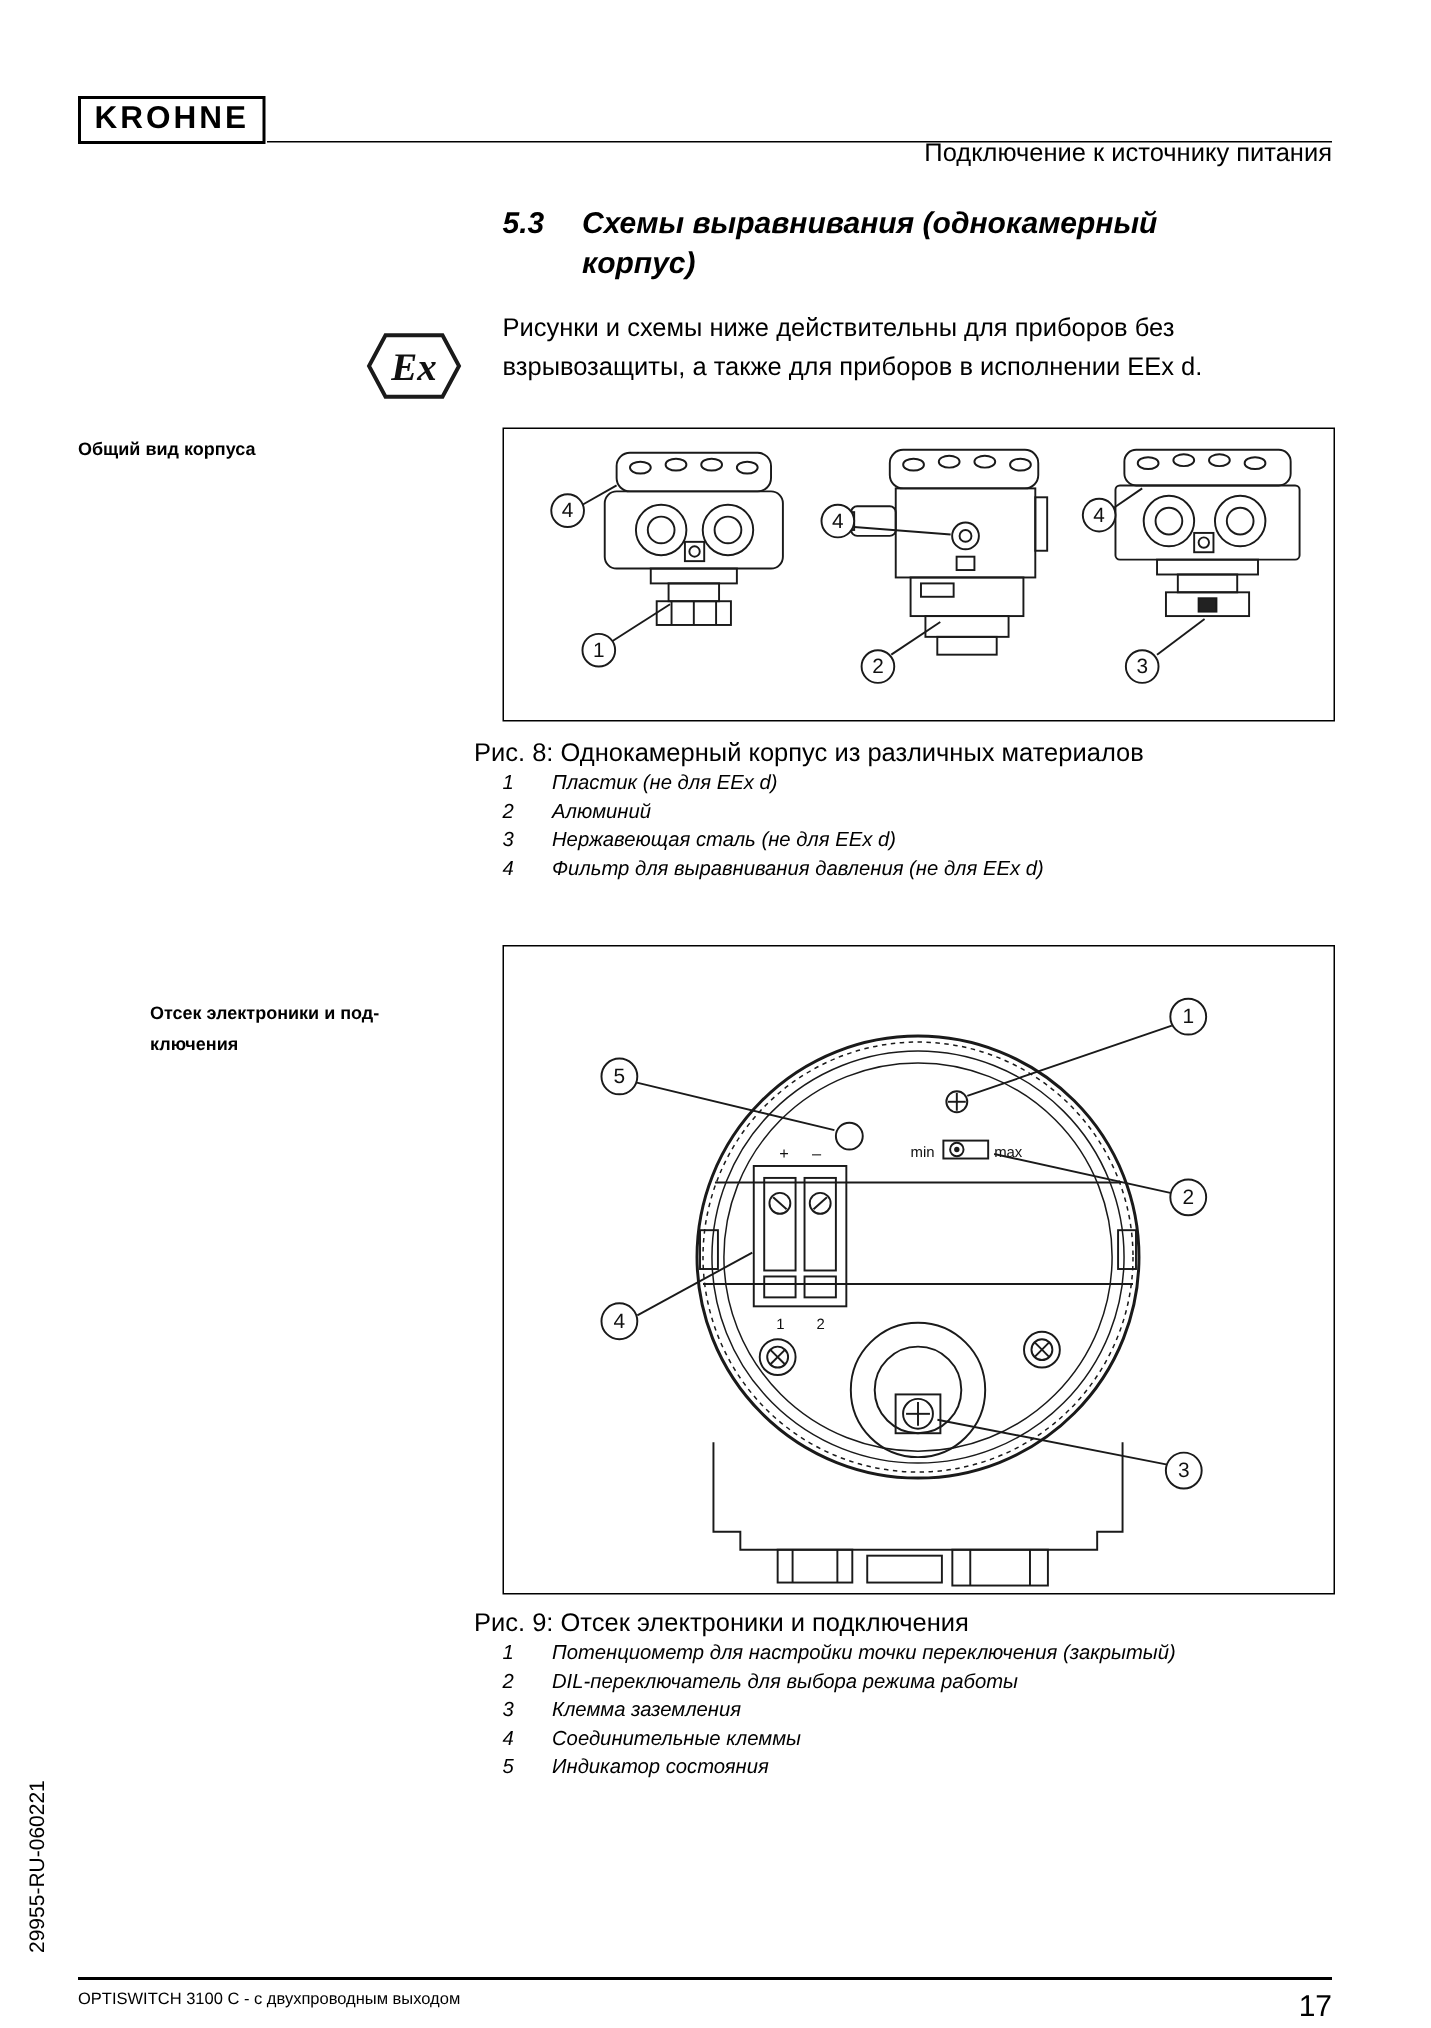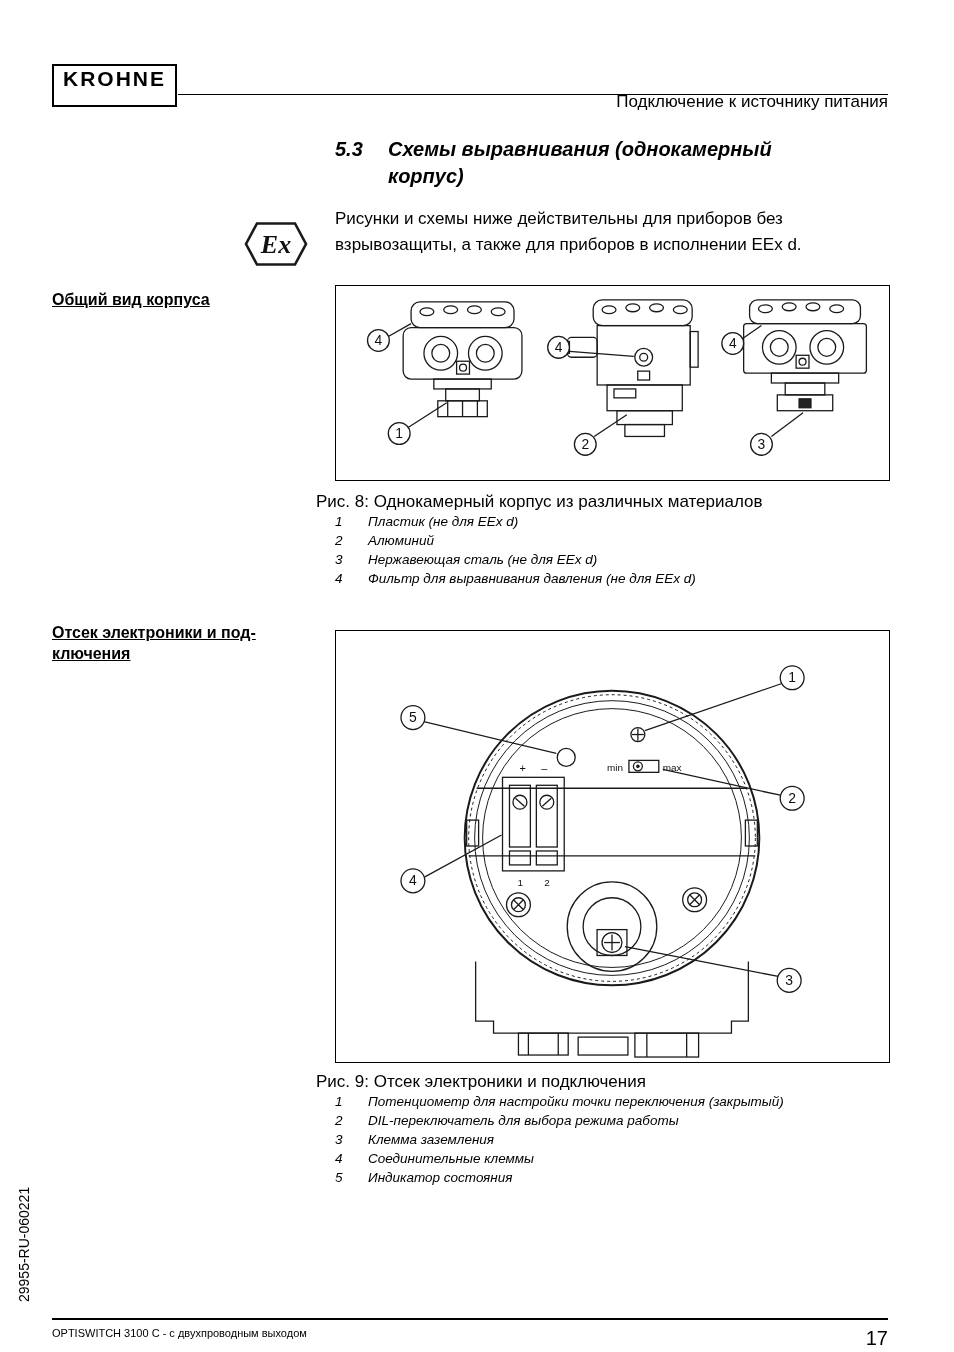--- a/index.html
+++ b/index.html
@@ -10,21 +10,21 @@
     margin:0 auto;
     background:#ffffff;
     font-family:"Liberation Sans", sans-serif;
     color:#000;
     overflow:hidden;
   }
   
   .logo-box {
     position:absolute; left:52px; top:64px;
     border:2.5px solid #000;
-    padding:1px 9px 14px 9px;
+    padding:1px 9px 3px 9px;
     font-size:21px; font-weight:bold; letter-spacing:2px;
   }
   .header-title {
     position:absolute; right:66px; top:92px;
     font-size:17px;
   }
   .header-rule {
     position:absolute; left:178px; right:66px; top:94px;
     border-top:1.5px solid #000;
   }
@@ -38,24 +38,24 @@
   
   .ex-mark { position:absolute; left:243px; top:220px; }
   
   .intro {
     position:absolute; left:335px; top:206px; width:560px;
     font-size:17px; line-height:26px;
   }
   
   .margin-label {
     position:absolute; left:52px; width:262px;
-    font-size:16px; font-weight:bold; line-height:21px;text-decoration:underline;
+    font-size:12px; font-weight:bold; line-height:21px;
   }
   .margin-label.m1 { top:289px; }
-  .margin-label.m2 { top:622px; }
+  .margin-label.m2 { top:665px;margin-left:48px; }
   
   .fig-box {
     position:absolute; left:335px; width:555px;
     border:1px solid #000; background:#fff;
   }
   .fig-box.f8 { top:285px; height:196px; }
   .fig-box.f9 { top:630px; height:433px; }
   .fig-box svg { display:block; width:100%; height:100%; }
   
   .fig-caption {

